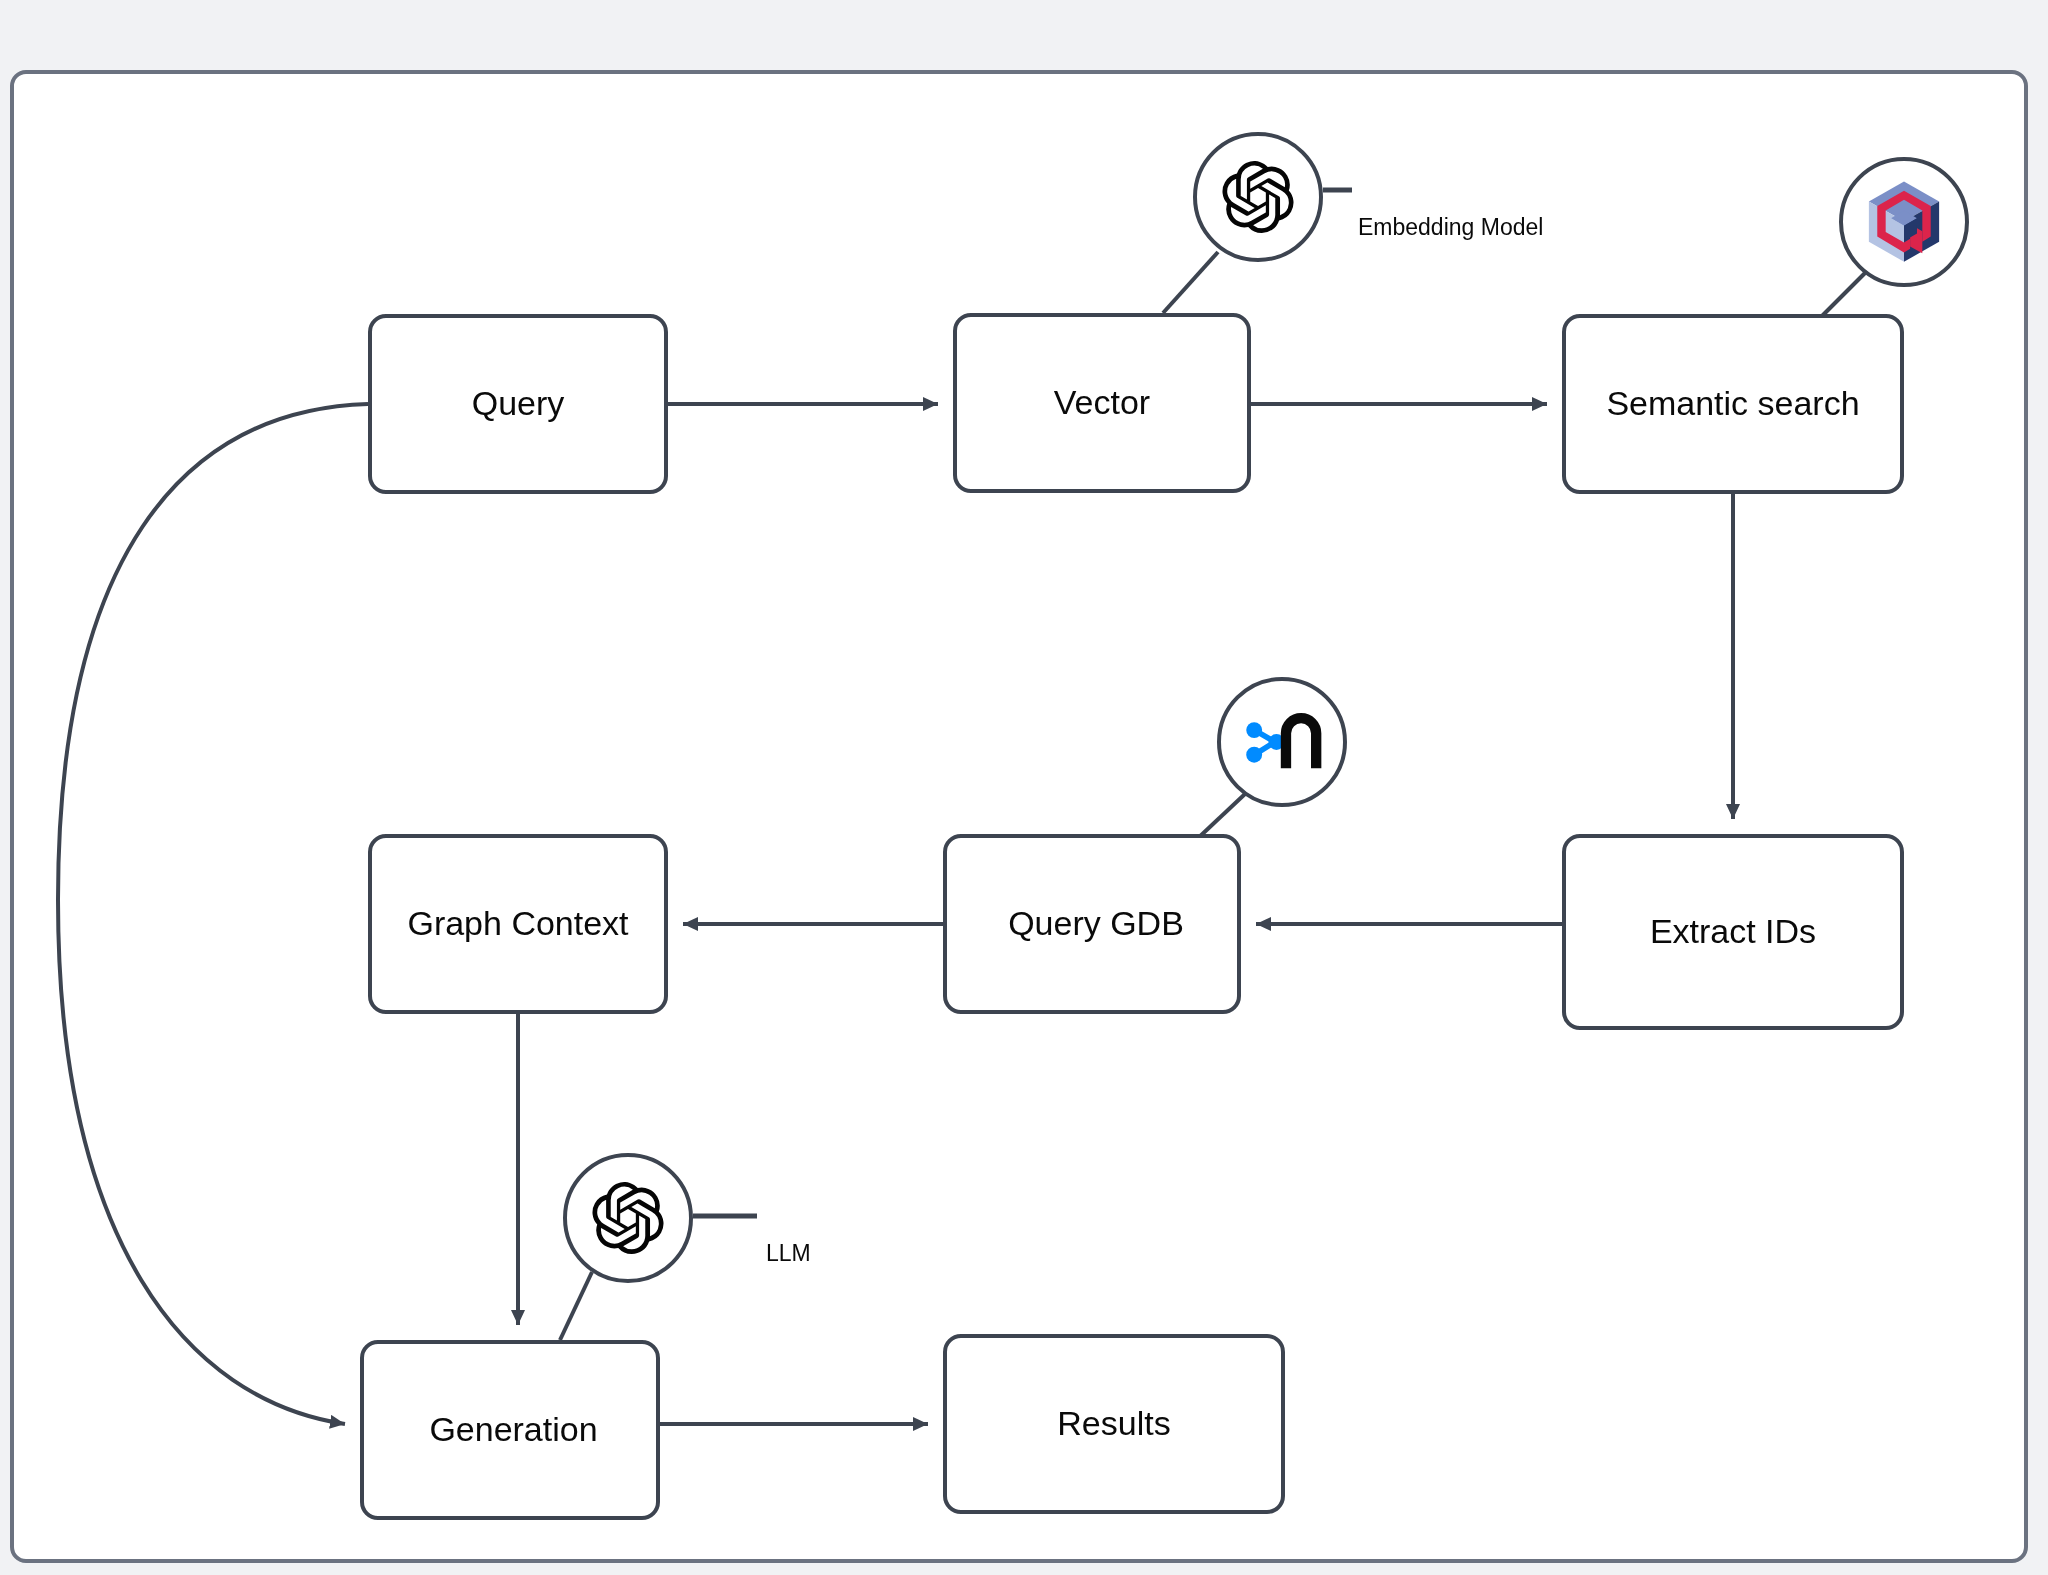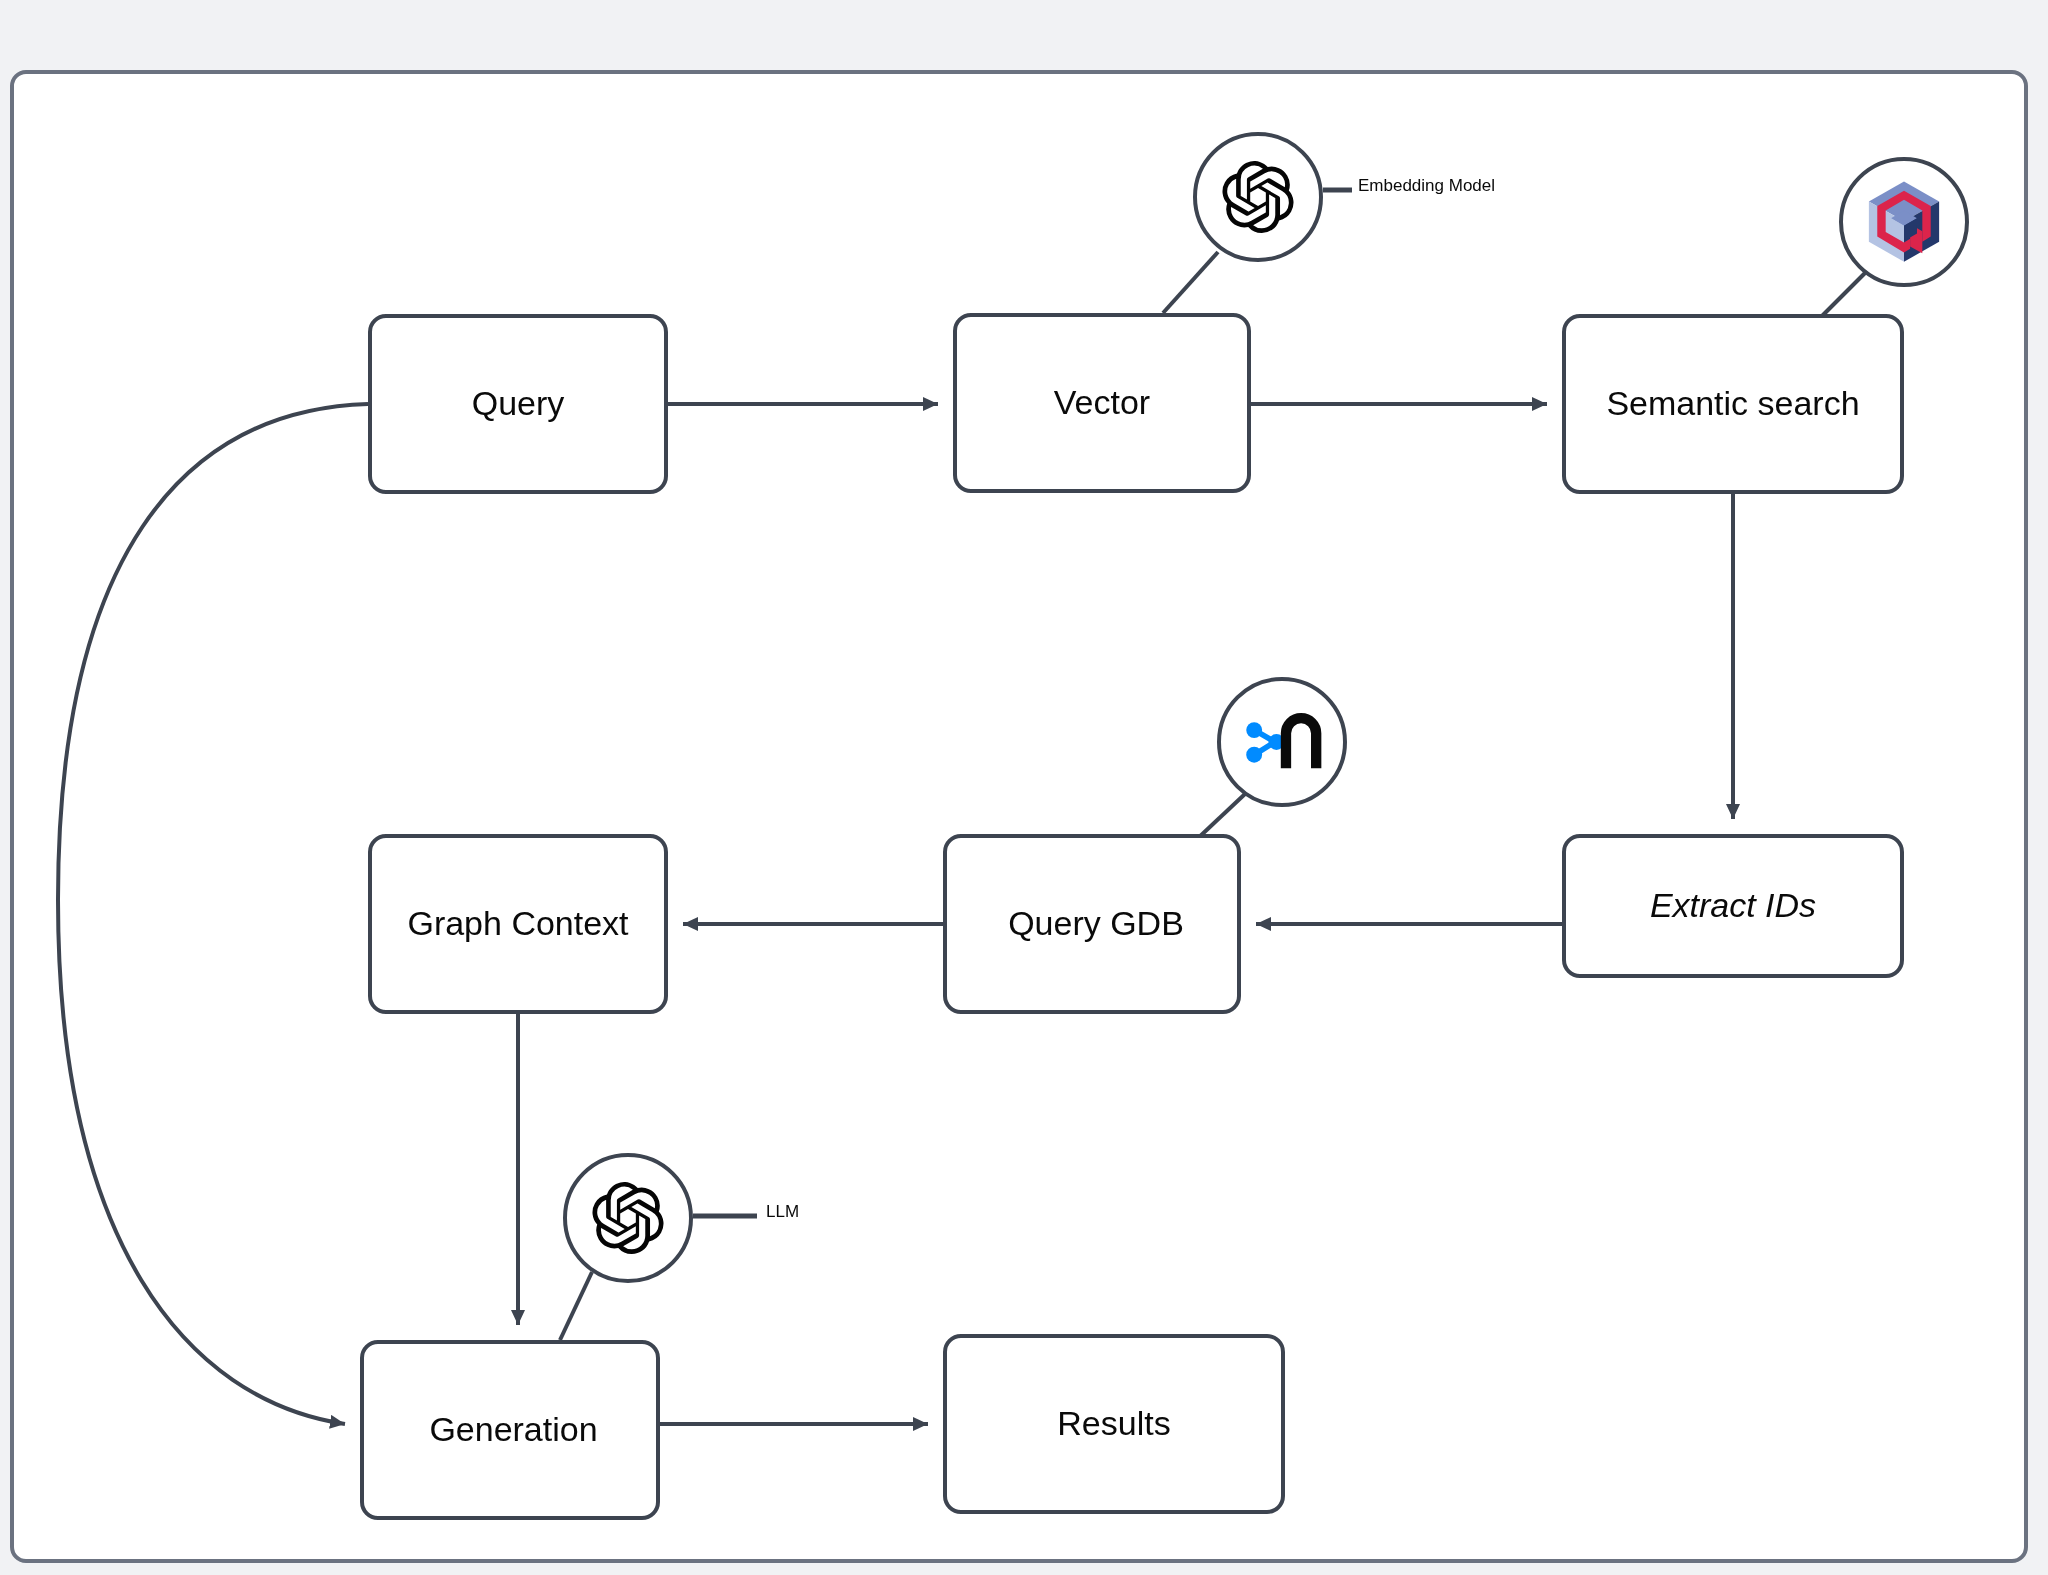--- a/index.html
+++ b/index.html
@@ -57,23 +57,24 @@
     background: #ffffff;
     border: 4px solid #3d4450;
     border-radius: 50%;
     display: flex;
     align-items: center;
     justify-content: center;
   }
   .badge-text {
     position: absolute;
     font-family: "Liberation Sans", sans-serif;
-    font-size: 17px;
+    font-size: 23px;
     color: #0a0a0a;
     white-space: nowrap;
+    margin-top: 38px;
   }
   .logo-svg { display: block; }
 </style>
 </head>
 <body>
 
 <div id="page">
 
   <div id="canvas-frame"></div>
 
@@ -120,21 +121,21 @@
   </div>
 
   <div class="node-box" style="left:953px; top:313px; width:298px; height:180px;">
     <span class="node-label">Vector</span>
   </div>
 
   <div class="node-box" style="left:1562px; top:314px; width:342px; height:180px;">
     <span class="node-label">Semantic search</span>
   </div>
 
-  <div class="node-box" style="left:1562px; top:834px; width:342px; height:144px;font-style:italic;">
+  <div class="node-box" style="left:1562px; top:834px; width:342px; height:196px;">
     <span class="node-label">Extract IDs</span>
   </div>
 
   <div class="node-box" style="left:943px; top:834px; width:298px; height:180px;padding-left:8px;">
     <span class="node-label">Query GDB</span>
   </div>
 
   <div class="node-box" style="left:368px; top:834px; width:300px; height:180px;">
     <span class="node-label">Graph Context</span>
   </div>

